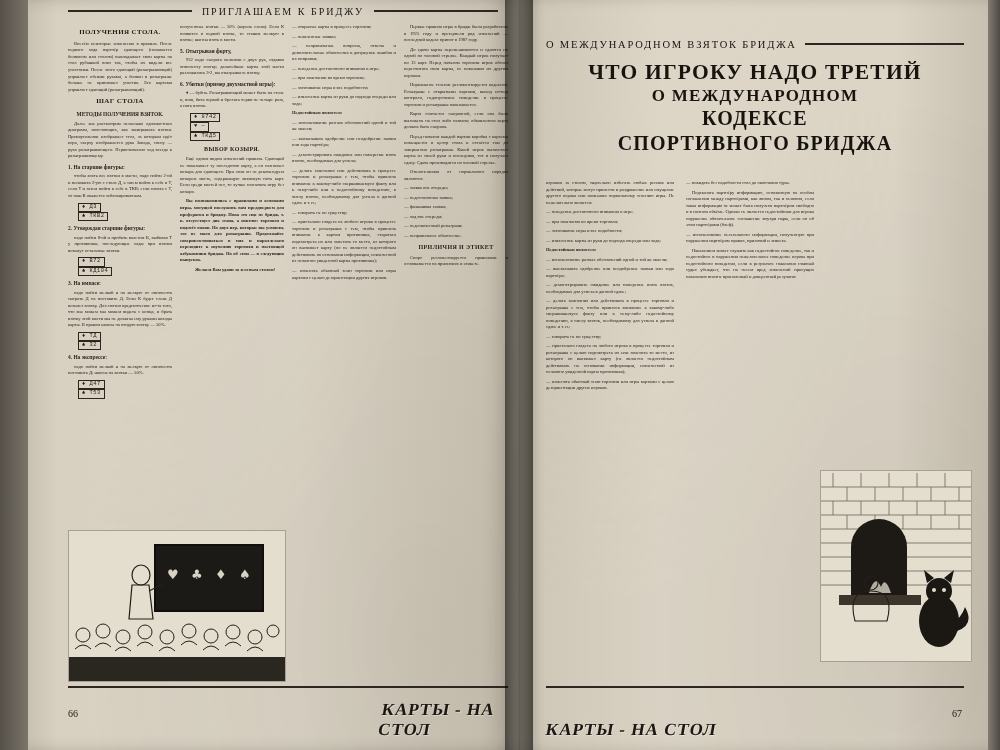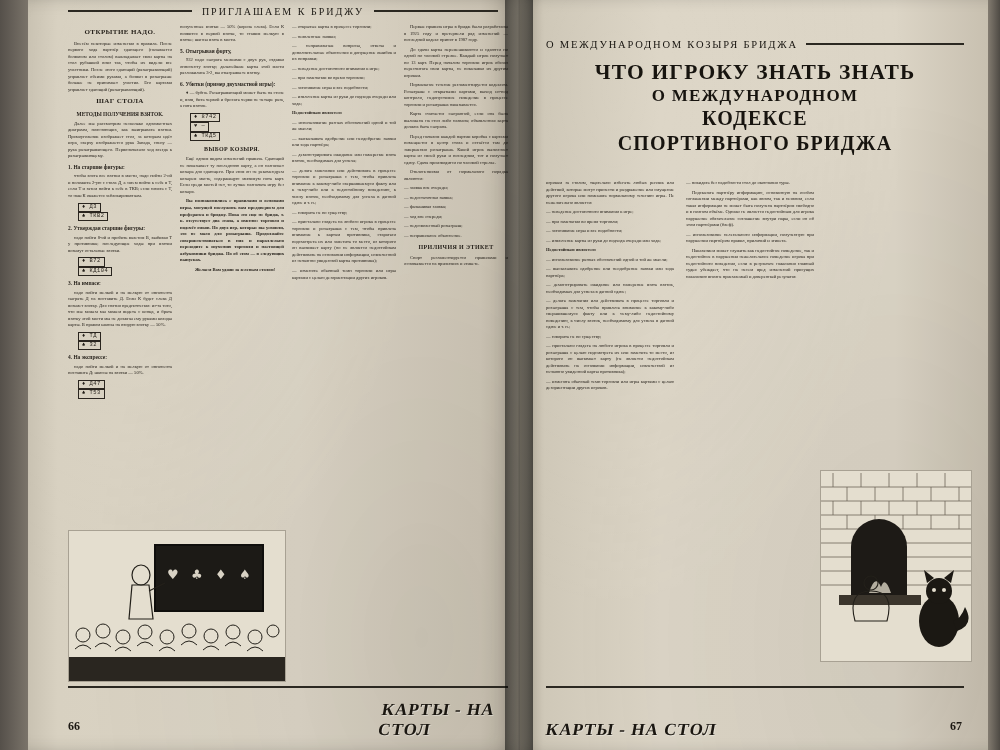--- a/index.html
+++ b/index.html
@@ -112,22 +112,22 @@
 
   
   .ill{
     position:absolute;background:#e2dccd;border:1px solid rgba(60,52,40,.35);
     overflow:hidden;
   }
   .ill svg{display:block;}
 
   
   .pageno{
-    position:absolute;bottom:16px;
-    font-family:"Liberation Serif",serif;font-size:12px;color:#1d1913;font-weight:bold;
+    position:absolute;bottom:31px;
+    font-family:"Liberation Serif",serif;font-size:10px;color:#1d1913;font-weight:normal;
   }
   .foot-rule{position:absolute;height:2px;background:#2b2821;}
   .logo{
     position:absolute;bottom:10px;
     font-family:"Liberation Serif",serif;font-weight:bold;
     font-size:17px;letter-spacing:1px;color:#1b1711;
     transform:skewX(-10deg);
     text-shadow:1px 1px 0 rgba(255,255,255,.35);
   }
 </style>
@@ -142,21 +142,21 @@
   <div class="page left">
     <div class="grain"></div>
 
     <div class="lp-head">
       <div class="line"></div>
       <div class="txt">ПРИГЛАШАЕМ К БРИДЖУ</div>
       <div class="line"></div>
     </div>
 
     <div class="col" style="left:40px;top:24px;width:104px;height:500px;">
-      <span class="sec-h">ОТКРЫТИЕ НАДО.</span>
+      <span class="sec-h">ПОЛУЧЕНИЯ СТОЛА.</span>
       <p>Внесём некоторые изменения в правила. После первого хода партнёр сдающего (называется болваном или столом) выкладывает свои карты на стол рубашкой вниз так, чтобы их видели все участники. После этого сдающий (разыгрывающий) управляет обеими руками, а болван в розыгрыше больше не принимает участия. Его картами управляет сдающий (разыгрывающий).</p>
       <span class="sec-h">ШАГ СТОЛА</span>
       <span class="sub-h center">МЕТОДЫ ПОЛУЧЕНИЯ ВЗЯТОК.</span>
       <p>Далее мы рассмотрим несколько одномастных диаграмм, поясняющих, как выигрывать взятки. Прямоугольник изображает стол, за которым идёт игра, сверху изображается рука Запада, снизу — рука разыгрывающего. Первоначально ход всегда к разыгрывающему.</p>
       <span class="sub-h">1. На старшие фигуры:</span>
       <p>чтобы взять все взятки в масти, надо пойти 2-ой и положить 2-ую с стола Д, а затем пойти к себе в Т, если Т и затем пойти к себе в ТКВ; если начать с Т, то наш К окажется заблокированным.</p>
       <div class="hand">
         <div class="row">
             <span class="boxed">♦ Д3</span>
           </div>
@@ -298,26 +298,26 @@
 
     <div class="foot-rule" style="left:40px;bottom:62px;width:440px;"></div>
     <div class="pageno" style="left:40px;">66</div>
     <div class="logo" style="left:352px;">КАРТЫ - НА СТОЛ</div>
   </div>
 
   <div class="page right">
     <div class="grain"></div>
 
     <div class="rp-head">
-      <div class="txt">О МЕЖДУНАРОДНОМ КОЗЫРЯ БРИДЖА</div>
+      <div class="txt">О МЕЖДУНАРОДНОМ ВЗЯТОК БРИДЖА</div>
       <div class="line"></div>
     </div>
 
     <div class="rp-title">
-      <div class="l1">ЧТО ИГРОКУ ЗНАТЬ ЗНАТЬ</div>
+      <div class="l1">ЧТО ИГРОКУ НАДО ТРЕТИЙ</div>
       <div class="l2">О МЕЖДУНАРОДНОМ</div>
       <div class="l3">КОДЕКСЕ</div>
       <div class="l4">СПОРТИВНОГО БРИДЖА</div>
     </div>
 
     <div class="col" style="left:26px;top:180px;width:128px;height:500px;">
       <p class="noind">игрокам за столом, тщательно избегать любых реплик или действий, которые могут принести и раздражение или смущение другого игрока или помешать нормальному течению игры. Не нежелательно является:</p>
       <p class="noind">— неведение достаточного внимания к игре;</p>
       <p class="noind">— при замечания во время торговли;</p>
       <p class="noind">— затягивание игры и все подобности;</p>

